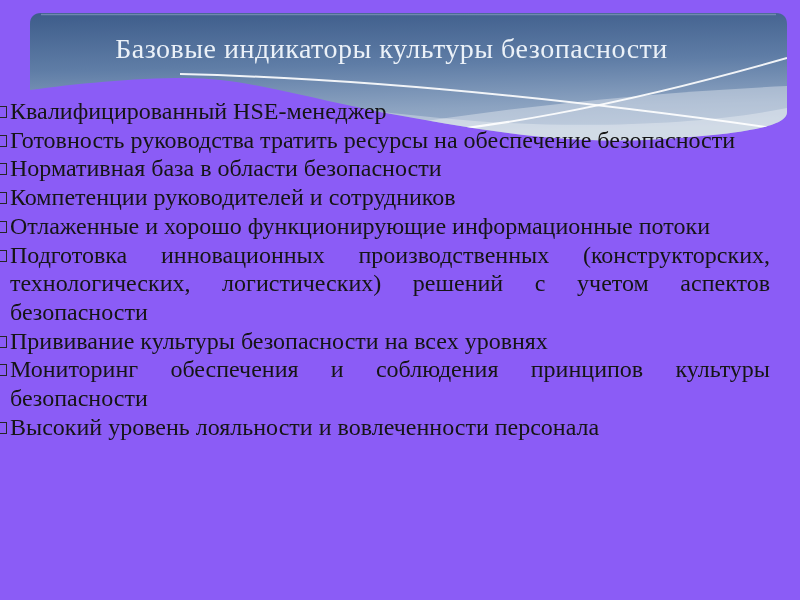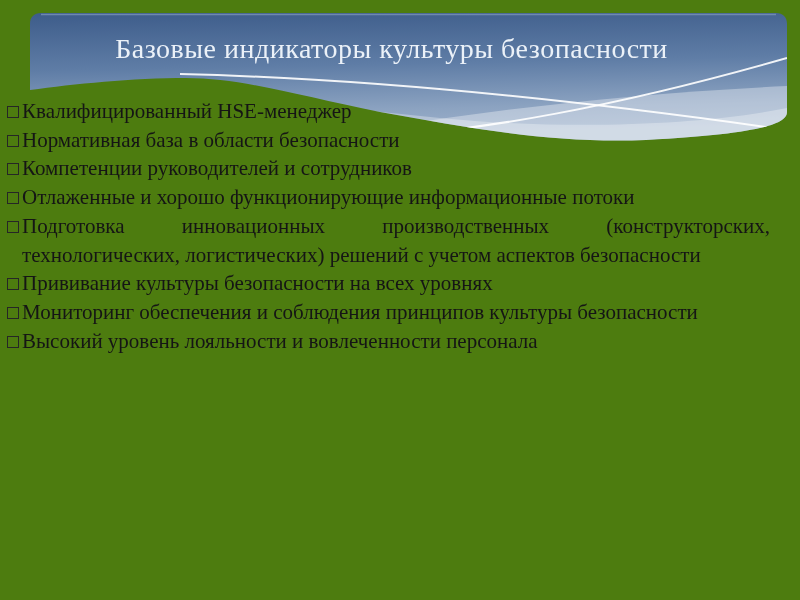--- a/index.html
+++ b/index.html
@@ -1,21 +1,21 @@
 <!DOCTYPE html>
 <html><head>
 <meta charset="utf-8">
 <style>
   html, body { margin: 0; padding: 0; background: #ffffff; }
   .slide {
     position: relative;
     width: 800px;
     height: 600px;
     overflow: hidden;
-    background: #4d7c0f;
+    background: #8b5cf6;
     font-family: "Liberation Serif", "DejaVu Serif", serif;
   }
   .header-art {
     position: absolute;
     top: 0; left: 0;
     width: 800px; height: 220px;
     display: block;
   }
   .slide-title {
     position: absolute;
@@ -26,24 +26,24 @@
     padding-right: 34px;
     text-align: center;
     font-size: 28px;
     font-weight: normal;
     letter-spacing: 0.5px;
     color: #ebf1f8;
   }
   .bullet-list {
     position: absolute;
     top: 97px;
-    left: 12px;
+    left: 0;
     right: 0;
     padding: 0 30px 0 10px;
-    font-size: 21px;
+    font-size: 24px;
     line-height: 28.7px;
     color: #151515;
     text-align: justify;
   }
   .bullet-item { position: relative; }
   .bullet-square {
     position: absolute;
     left: -15px;        
     top: 9px;
     width: 10px;
@@ -96,20 +96,24 @@
 
   <div class="slide-title">Базовые индикаторы культуры безопасности</div>
 
   <div class="bullet-list">
     <div class="bullet-item">
       <span class="bullet-square"></span>
       <span>Квалифицированный HSE-менеджер</span>
     </div>
     <div class="bullet-item">
       <span class="bullet-square"></span>
+      <span>Готовность руководства тратить ресурсы на обеспечение безопасности</span>
+    </div>
+    <div class="bullet-item">
+      <span class="bullet-square"></span>
       <span>Нормативная база в области безопасности</span>
     </div>
     <div class="bullet-item">
       <span class="bullet-square"></span>
       <span>Компетенции руководителей и сотрудников</span>
     </div>
     <div class="bullet-item">
       <span class="bullet-square"></span>
       <span>Отлаженные и хорошо функционирующие информационные потоки</span>
     </div>

